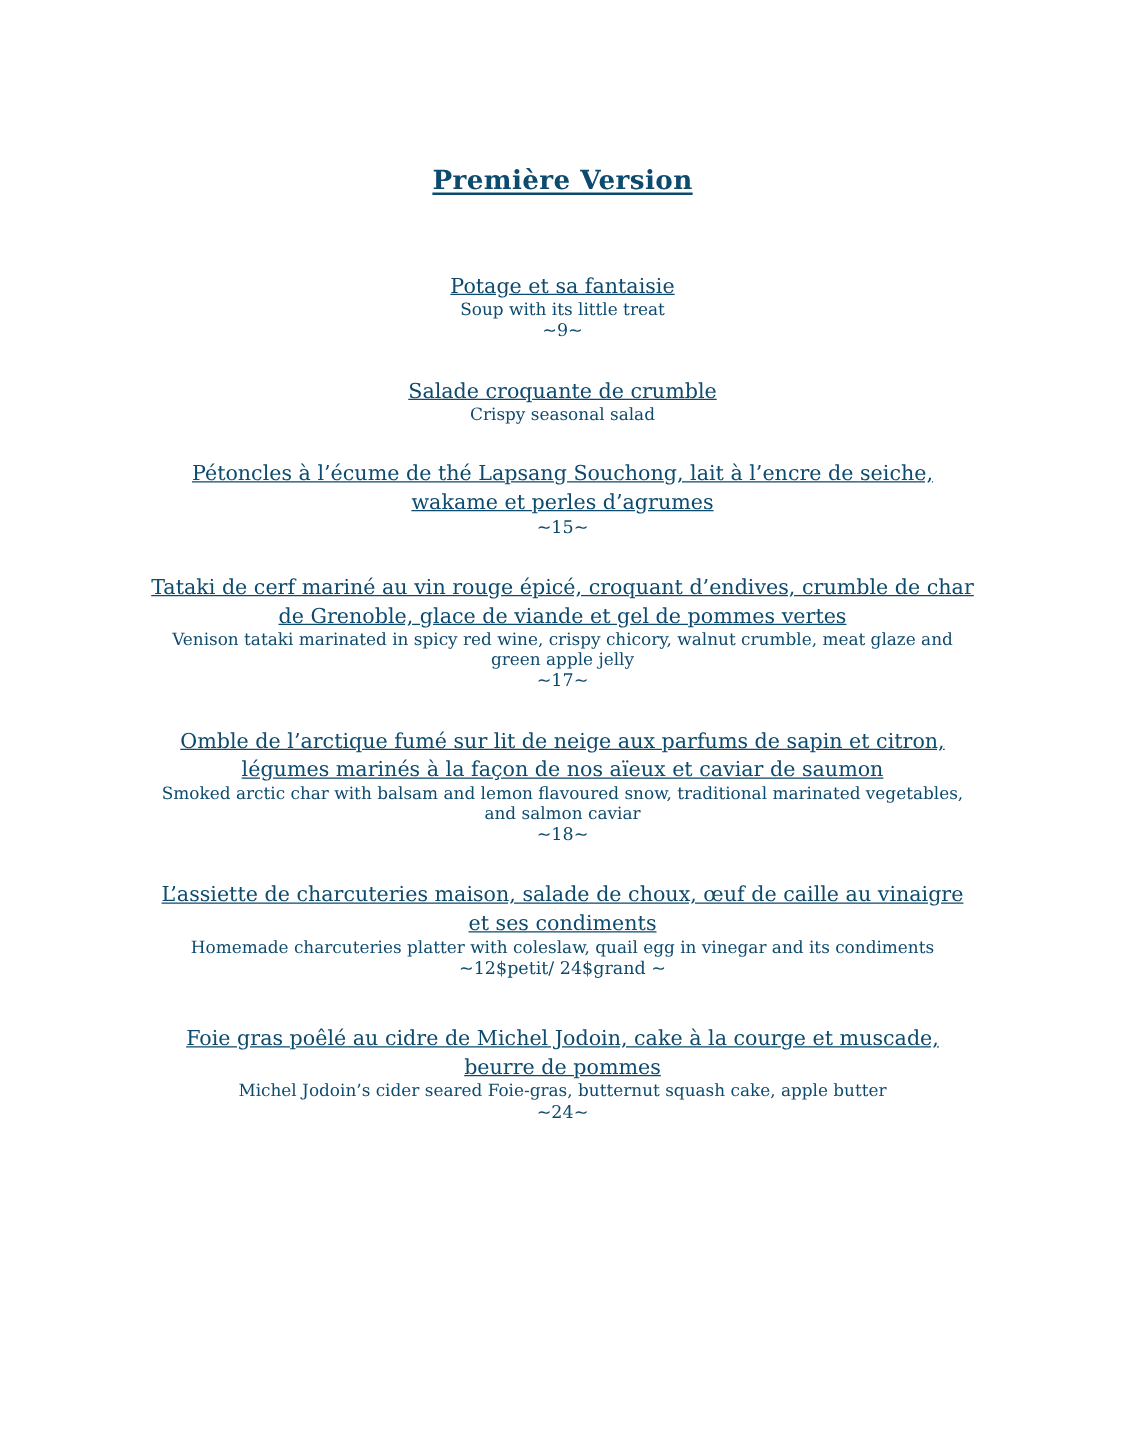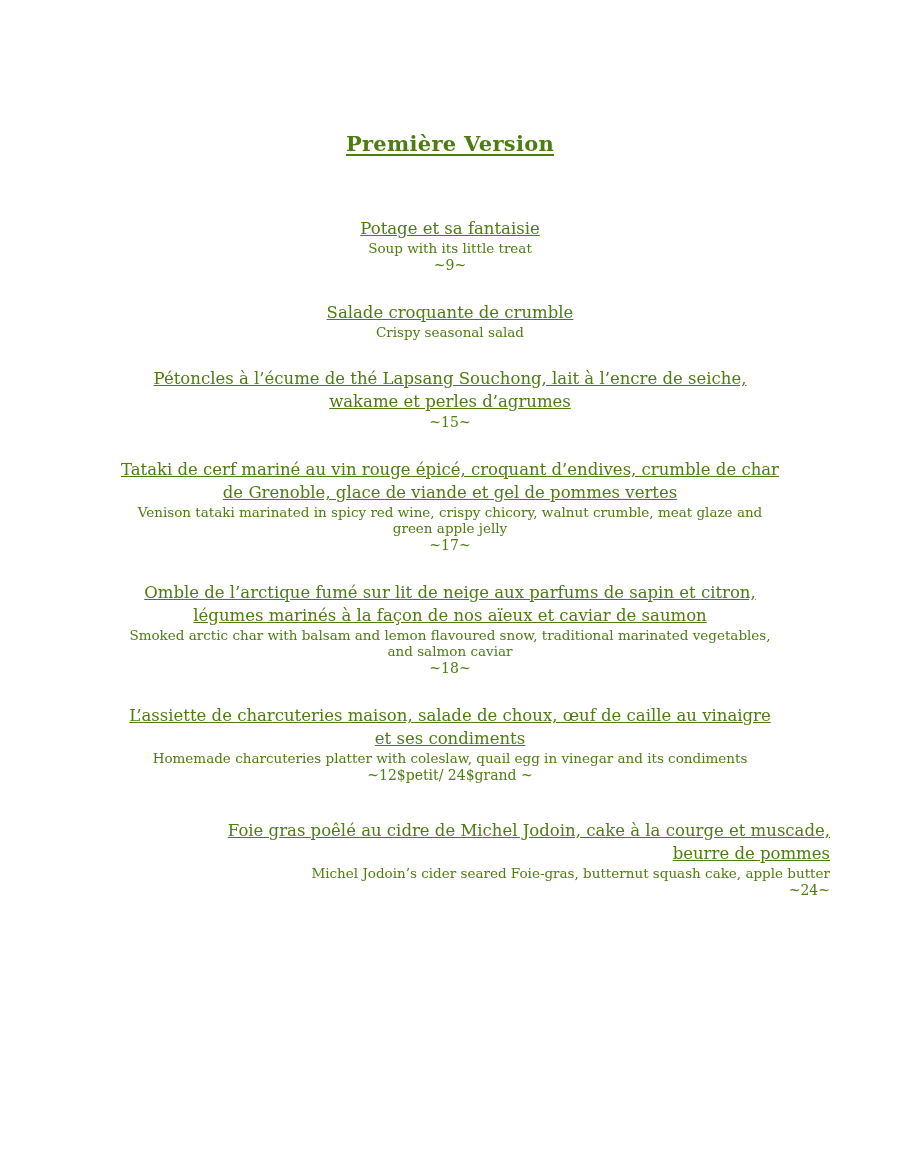--- a/index.html
+++ b/index.html
@@ -6,21 +6,21 @@
     margin: 0;
     padding: 0;
     background: #ffffff;
   }
   .page {
     position: relative;
     width: 900px;
     height: 1164px;
     margin: 0 auto;
     background: #ffffff;
-    color: #4d7c0f;
+    color: #0c4a6e;
     font-family: "DejaVu Serif", "Liberation Serif", serif;
     text-align: center;
     box-sizing: border-box;
     padding-top: 131px;
     overflow: hidden;
   }
   .title {
     font-size: 21px;
     font-weight: bold;
     line-height: 26px;
@@ -31,21 +31,20 @@
   }
   .menu {
     width: 760px;
     margin: 0 auto;
   }
   .menu-item {
     margin-bottom: 27px;
   }
   .menu-item.extra-gap {
     margin-top: 35px;
-    text-align: right;
   }
   .item-name {
     font-size: 16.5px;
     line-height: 23px;
     white-space: pre-line;
     text-decoration: underline;
   }
   .item-translation {
     font-size: 13.5px;
     line-height: 16px;

